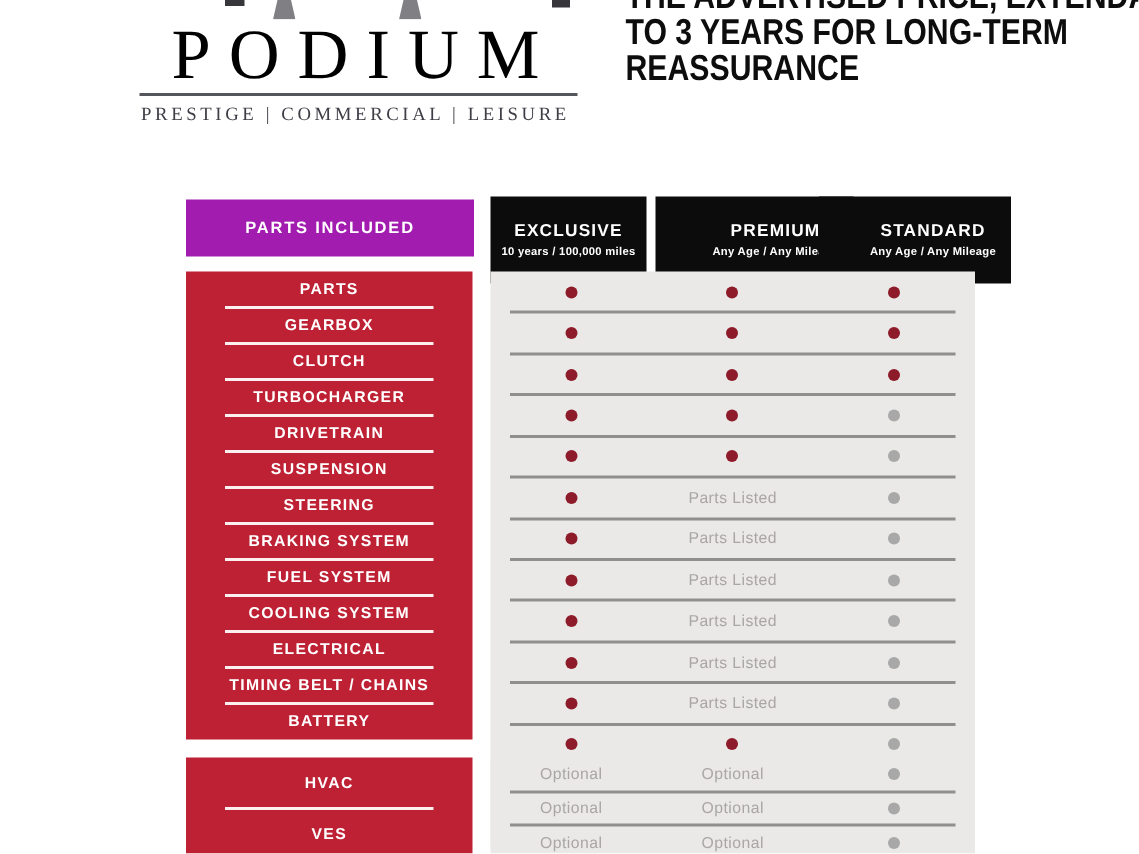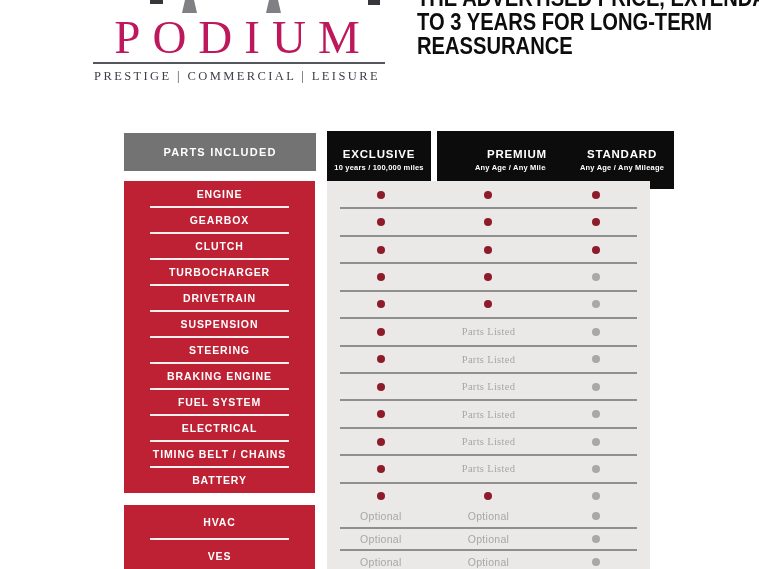--- a/index.html
+++ b/index.html
@@ -5,55 +5,55 @@
   html,body{margin:0;padding:0;background:#fff;}
   .page{position:relative;width:759px;height:569px;background:#ffffff;overflow:hidden;
         font-family:"Liberation Sans",sans-serif;}
 
   
   .logo-foot{position:absolute;top:0;}
   .foot-dark{background:#36363b;}
   .foot-gray{background:#7f7f84;clip-path:polygon(20% 0,80% 0,100% 100%,0 100%);}
   .logo-name{position:absolute;left:86px;top:12px;width:304px;text-align:center;
              font-family:"Liberation Serif","DejaVu Serif",serif;font-size:47px;line-height:50px;
-             letter-spacing:12px;text-indent:10px;color:#be185d;}
+             letter-spacing:12px;text-indent:10px;color:#000000;}
   .logo-rule{position:absolute;left:93px;top:62px;width:292px;height:2px;background:#55555c;}
   .logo-tagline{position:absolute;left:84px;top:69px;width:304px;text-align:center;
                 font-family:"Liberation Serif","DejaVu Serif",serif;font-size:12.5px;
                 letter-spacing:2.4px;text-indent:2px;color:#3e3e47;}
 
   
   .headline{position:absolute;left:417px;top:0;width:345px;color:#0d0d0d;font-weight:bold;}
   .hl{font-size:24px;line-height:24px;white-space:nowrap;transform:scaleX(0.84);
       transform-origin:0 50%;letter-spacing:0;}
   .hl1{margin-top:-14px;}
 
   
-  .parts-header{position:absolute;left:124px;top:133px;width:192px;height:38px;background:#737373;
+  .parts-header{position:absolute;left:124px;top:133px;width:192px;height:38px;background:#a21caf;
                 color:#fff;font-weight:bold;font-size:11px;letter-spacing:1.2px;
                 display:flex;align-items:center;justify-content:center;}
   .colhead{position:absolute;top:131px;width:104px;height:58px;background:#0c0c0c;color:#fff;
            display:flex;flex-direction:column;align-items:center;justify-content:center;gap:3px;}
   .colhead .t{font-size:11.5px;font-weight:bold;letter-spacing:.8px;}
   .colhead .s{font-size:7.5px;font-weight:bold;letter-spacing:.2px;}
   .colhead-0{left:327px;} .colhead-1{left:437px;padding-left:28px;} .colhead-2{left:546px;padding-left:24px;}
 
   
   .red-panel{position:absolute;left:124px;width:191px;background:#be2134;
              display:flex;flex-direction:column;}
   .red-main{top:181px;height:312px;}
   .red-addon{top:505px;height:68px;}
   .label-row{flex:1;position:relative;display:flex;align-items:center;justify-content:center;
              color:#fff;font-weight:bold;font-size:10.5px;letter-spacing:.9px;white-space:nowrap;}
   .label-row:not(:first-child)::before{content:"";position:absolute;top:-1px;left:26px;right:26px;
              height:2px;background:rgba(255,255,255,.93);}
 
   .gray-panel{position:absolute;left:327px;width:323px;background:#eae9e7;
               display:flex;flex-direction:column;}
-  .gray-main{top:181px;height:384px;font-family:Liberation Serif, serif;}
+  .gray-main{top:181px;height:384px;}
   .gray-addon{top:505px;height:68px;}
   .cell-row{flex:1;position:relative;display:grid;grid-template-columns:1fr 1fr 1fr;}
   .cell-row:not(:first-child)::before{content:"";position:absolute;top:-1px;left:13px;right:13px;
               height:2px;background:#8f8f8f;}
   .cell{display:flex;align-items:center;justify-content:center;}
   .dot{width:8px;height:8px;border-radius:50%;}
   .dot-red{background:#8e1b2a;}
   .dot-gray{background:#a8a8a8;}
   .cell-text{font-size:10.5px;color:#a9a6a3;letter-spacing:.3px;}
 </style>
@@ -86,29 +86,30 @@
   <div class="colhead colhead-1">
     <div class="t">PREMIUM</div>
     <div class="s">Any Age / Any Mileage</div>
   </div>
   <div class="colhead colhead-2">
     <div class="t">STANDARD</div>
     <div class="s">Any Age / Any Mileage</div>
   </div>
 
   <div class="red-panel red-main" id="labels-main">
-      <div class="label-row">ENGINE</div>
+      <div class="label-row">PARTS</div>
       <div class="label-row">GEARBOX</div>
       <div class="label-row">CLUTCH</div>
       <div class="label-row">TURBOCHARGER</div>
       <div class="label-row">DRIVETRAIN</div>
       <div class="label-row">SUSPENSION</div>
       <div class="label-row">STEERING</div>
-      <div class="label-row">BRAKING ENGINE</div>
+      <div class="label-row">BRAKING SYSTEM</div>
       <div class="label-row">FUEL SYSTEM</div>
+      <div class="label-row">COOLING SYSTEM</div>
       <div class="label-row">ELECTRICAL</div>
       <div class="label-row">TIMING BELT / CHAINS</div>
       <div class="label-row">BATTERY</div>
     </div>
   <div class="gray-panel gray-main" id="cells-main">
       <div class="cell-row">
         <div class="cell">
           <span class="dot dot-red"></span>
         </div>
         <div class="cell">

